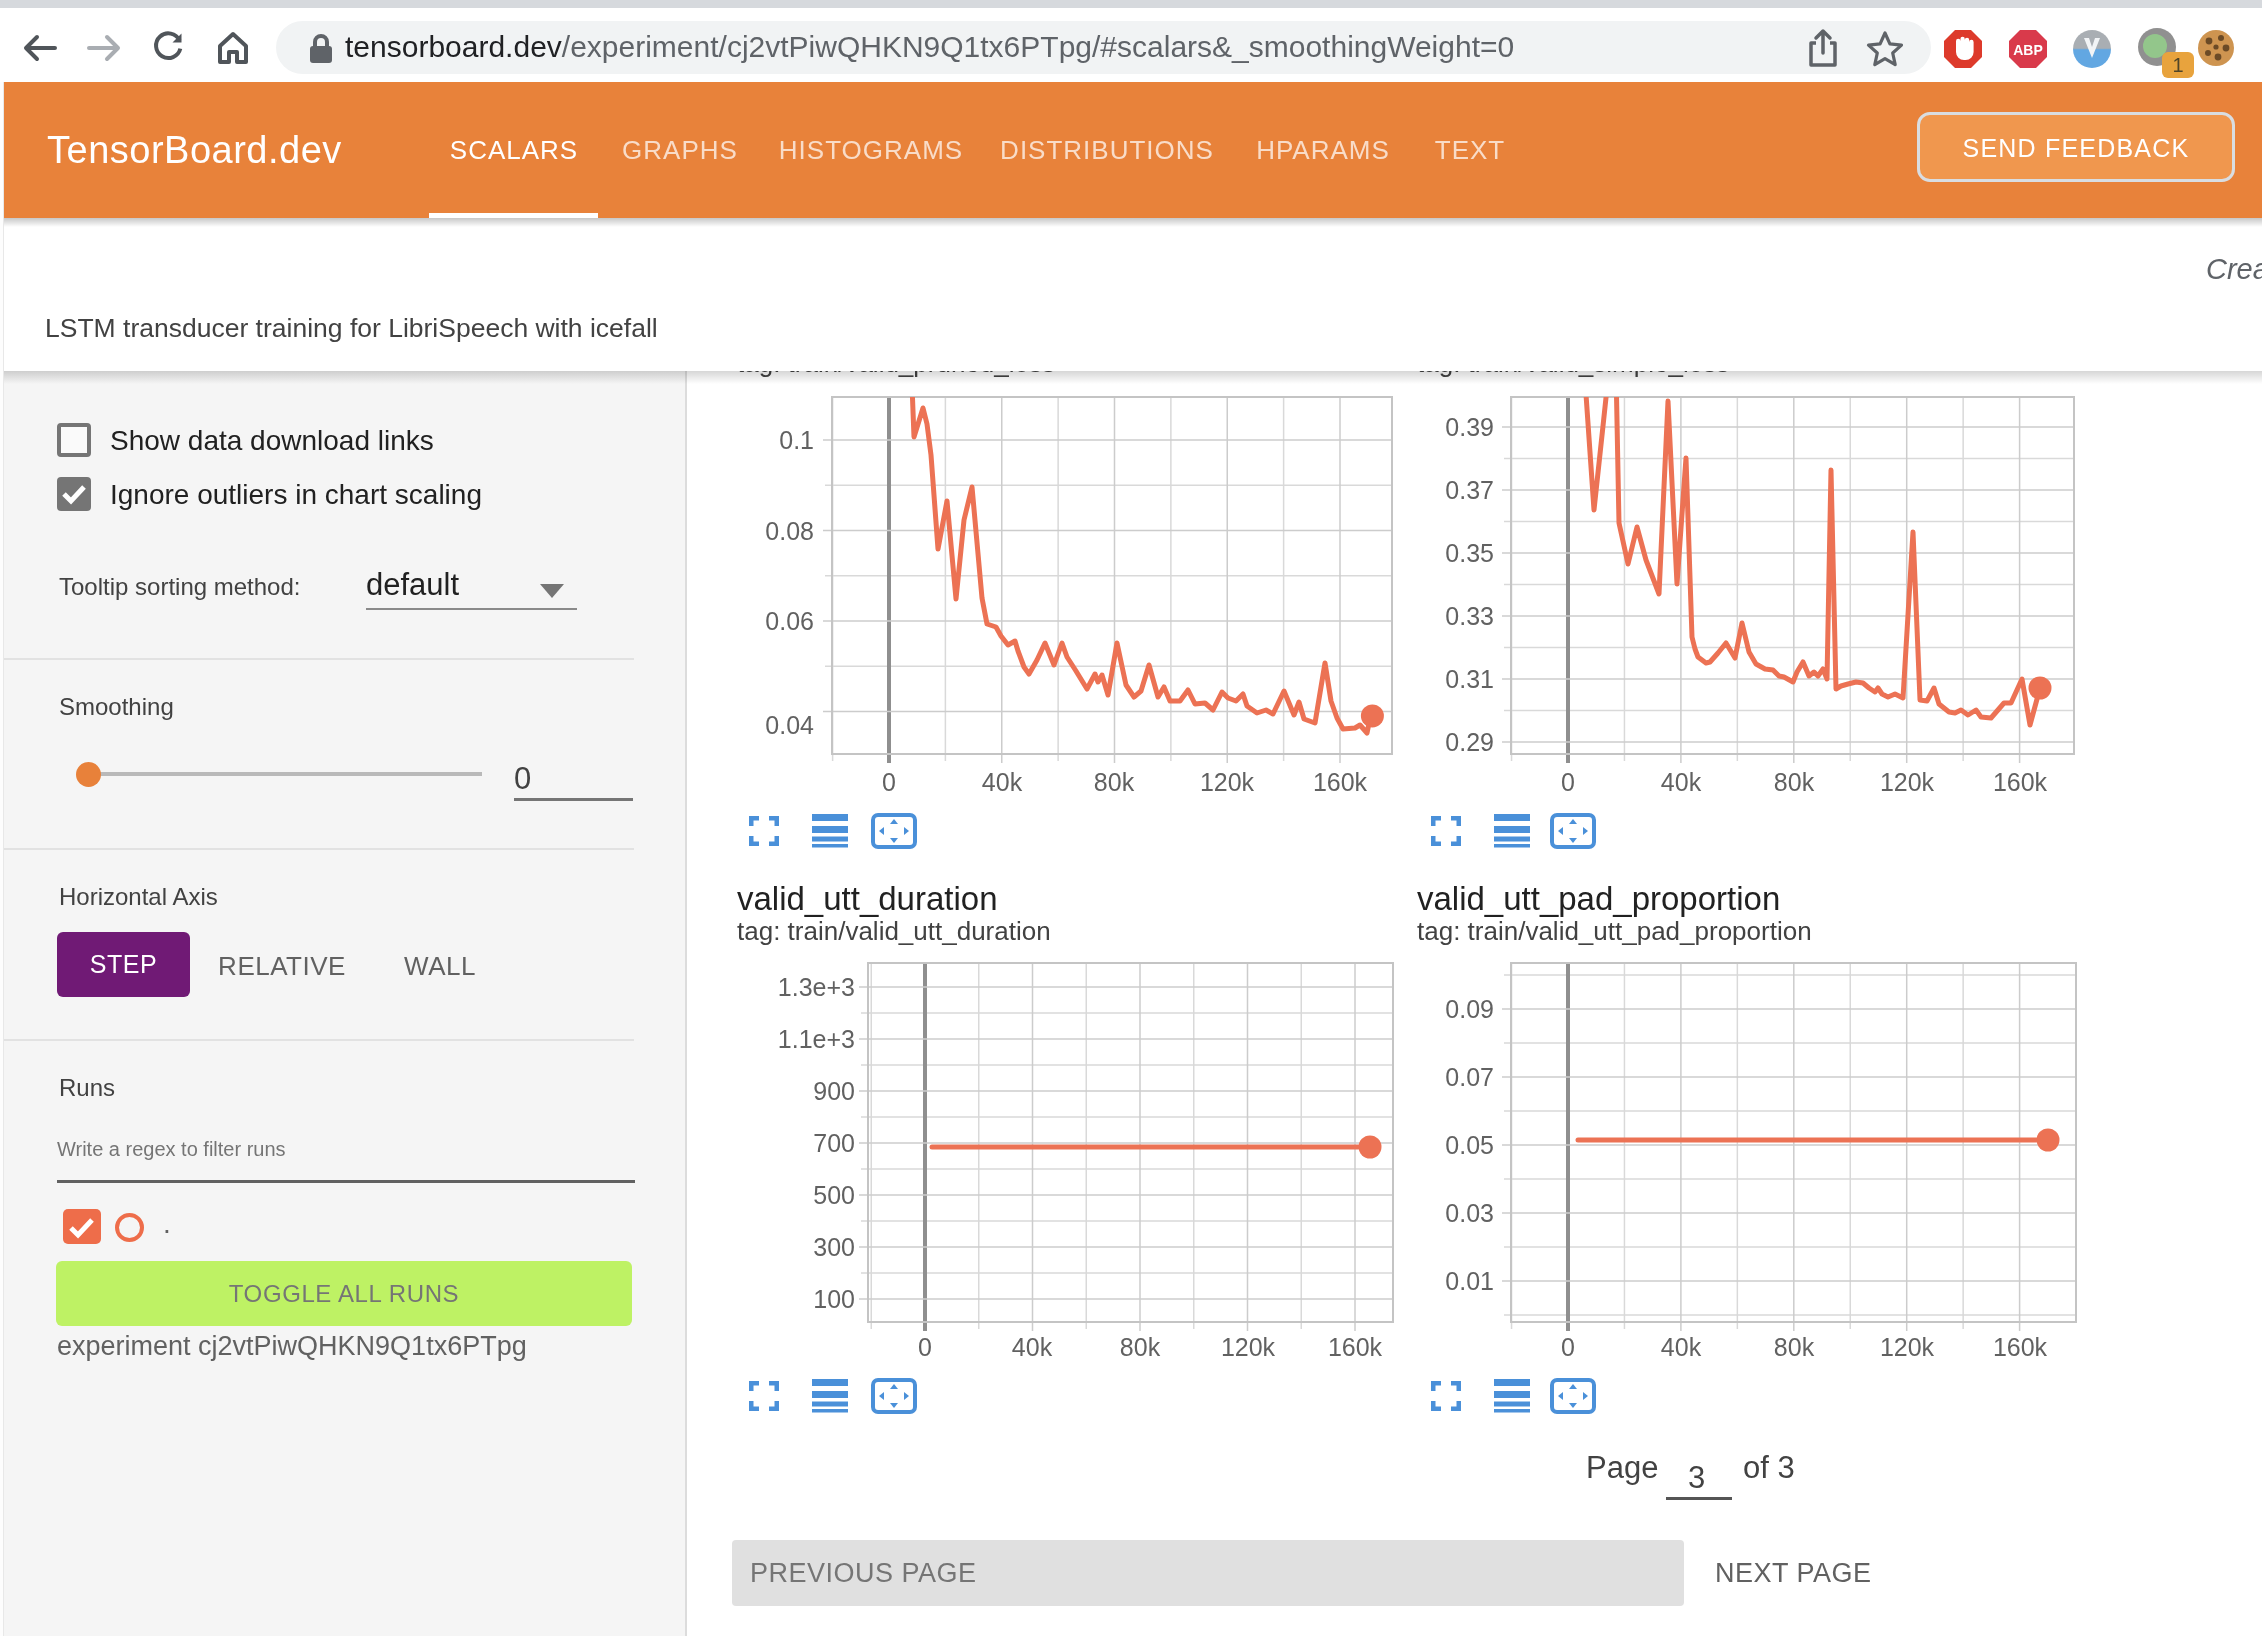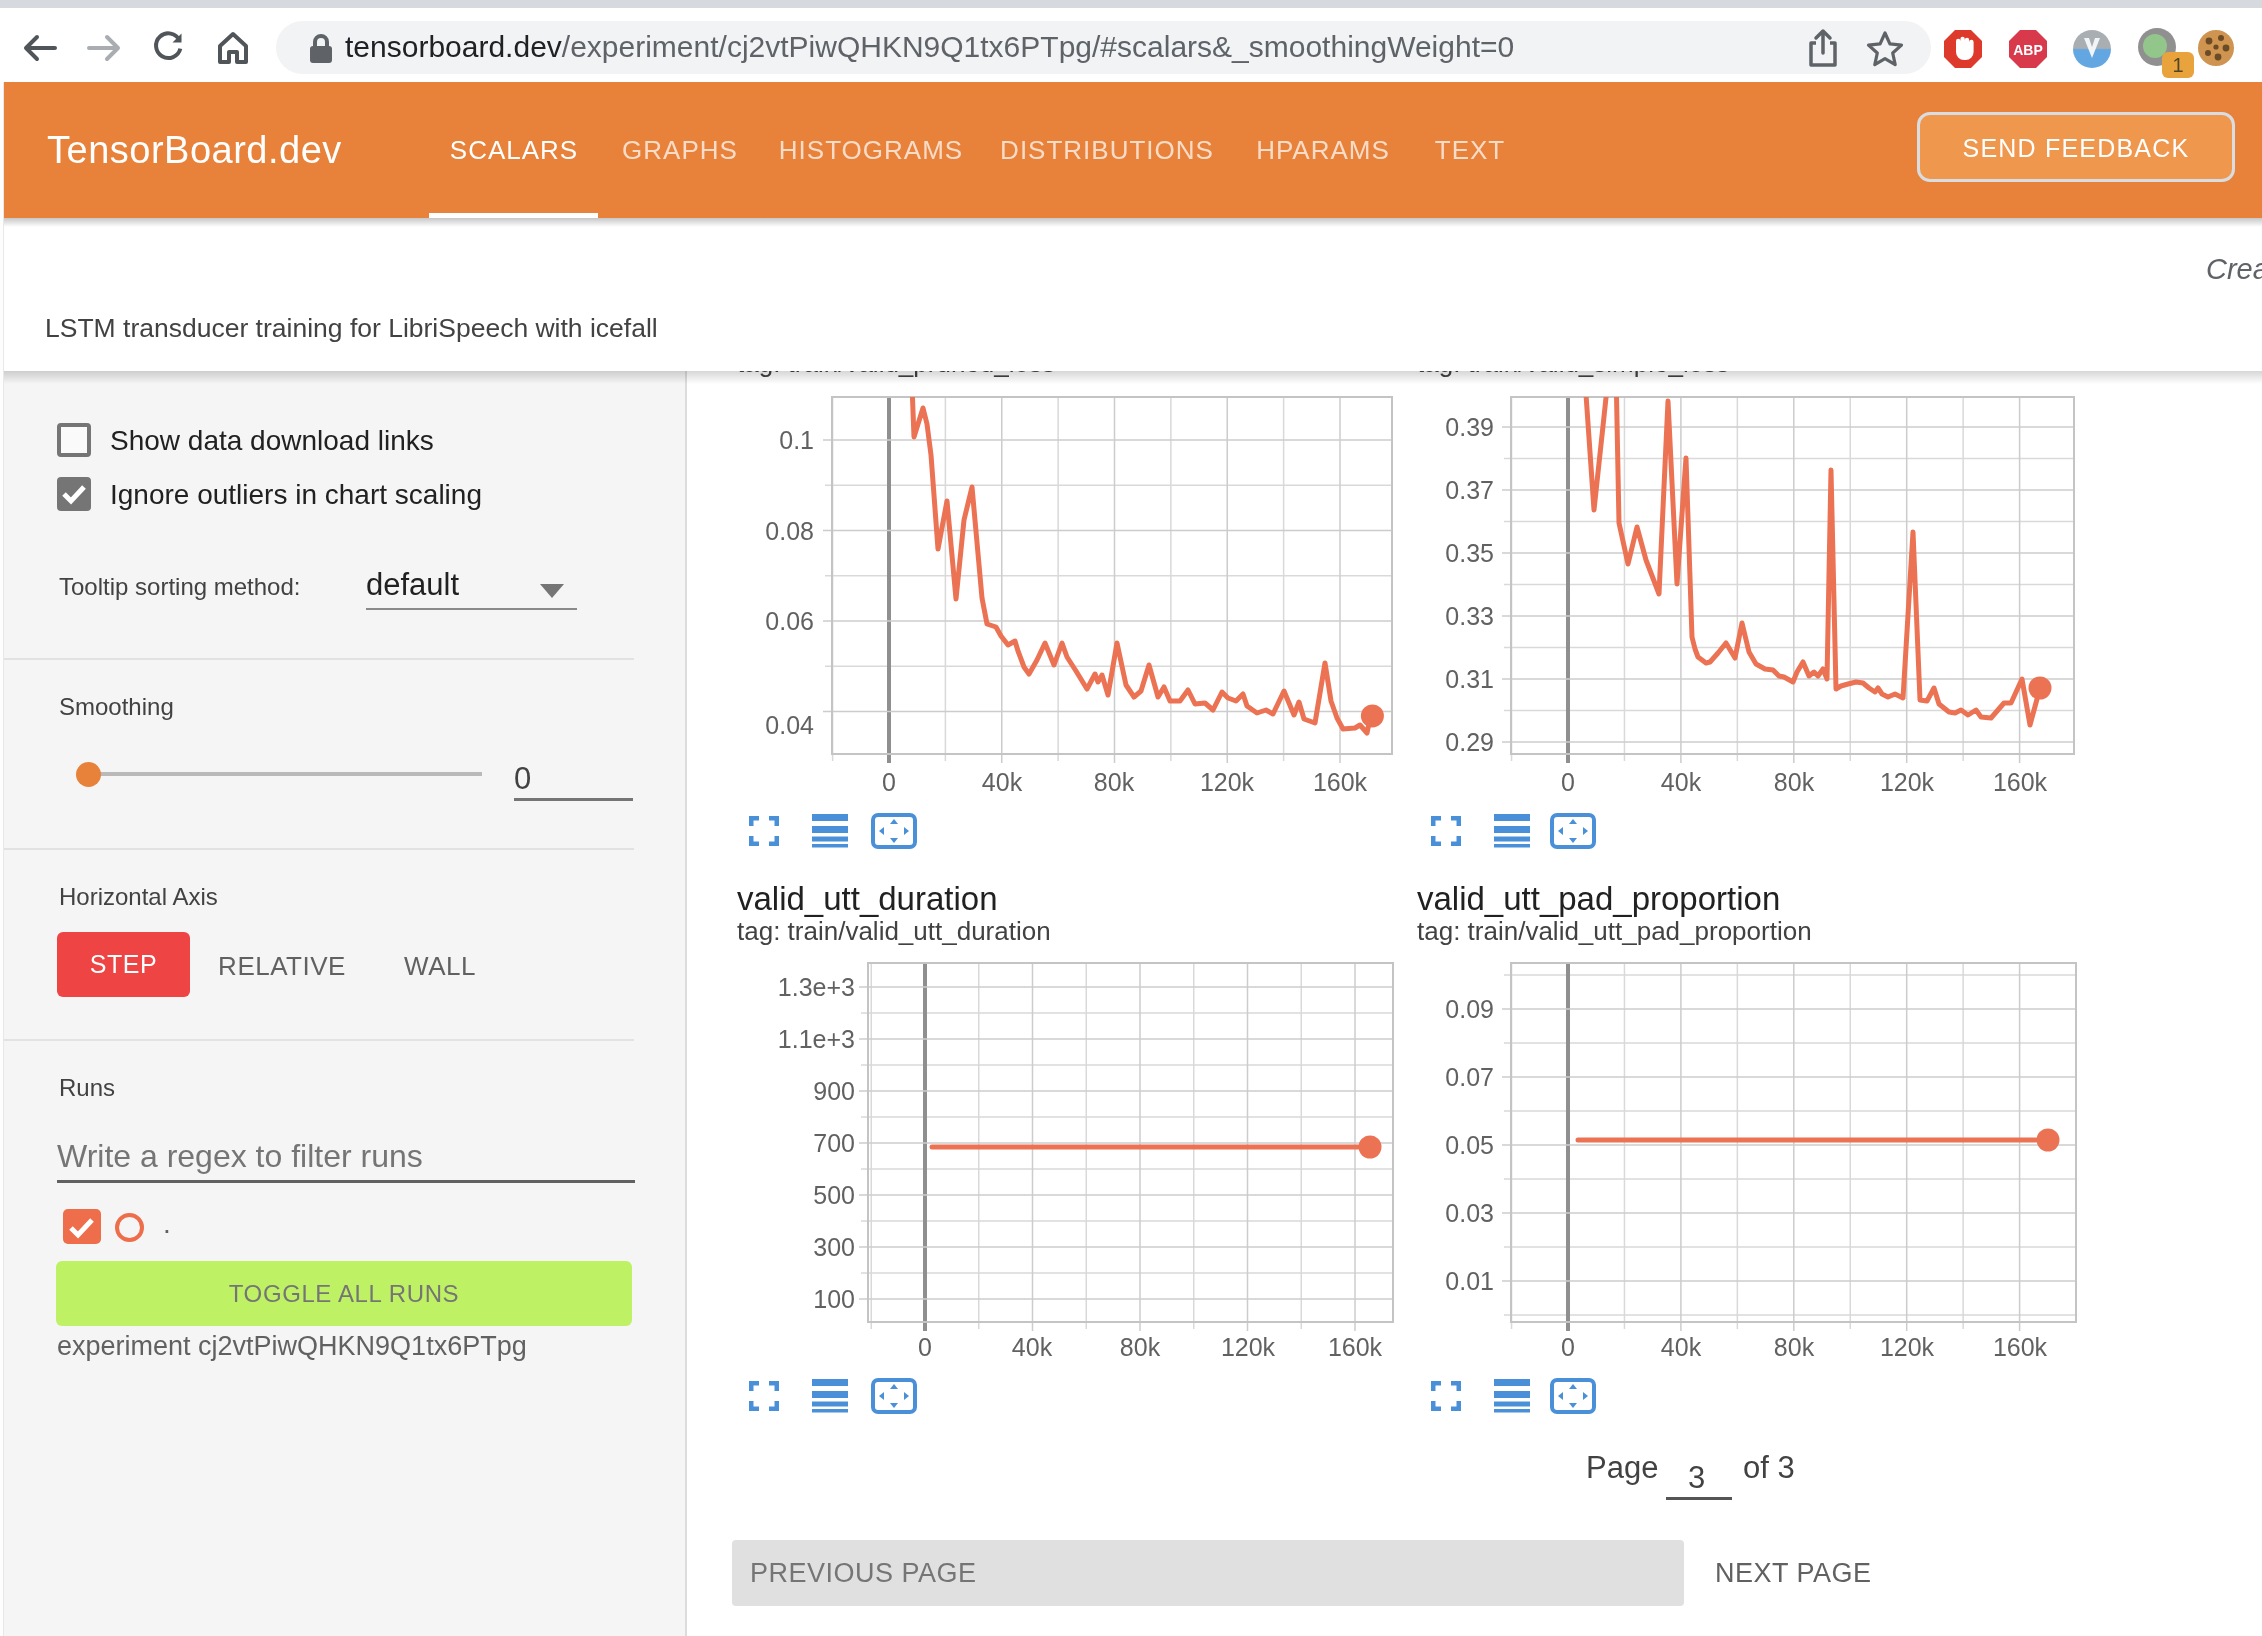--- a/index.html
+++ b/index.html
@@ -381,26 +381,26 @@
 <div class="abs" style="left:540px; top:584px; width:0; height:0; border-left:12px solid transparent; border-right:12px solid transparent; border-top:14px solid #757575;"></div>
 <div class="abs" style="left:366px; top:608px; width:211px; height:2px; background:#8a8a8a;"></div>
 <div class="abs sdiv" style="top:658px;"></div>
 <div class="abs slab" style="left:59px; top:693px;">Smoothing</div>
 <div class="abs" style="left:88px; top:772px; width:394px; height:4px; background:#b9b9b9;"></div>
 <div class="abs" style="left:76px; top:762px; width:25px; height:25px; border-radius:50%; background:#e8813a;"></div>
 <div class="abs" style="left:514px; top:761px; font-size:31px; color:#424242;">0</div>
 <div class="abs" style="left:514px; top:798px; width:119px; height:3px; background:#757575;"></div>
 <div class="abs sdiv" style="top:848px;"></div>
 <div class="abs slab" style="left:59px; top:883px;">Horizontal Axis</div>
-<div class="abs" style="left:57px; top:932px; width:133px; height:65px; background:#ef4444; border-radius:6px; color:#fff; font-size:25px; text-align:center; line-height:65px; letter-spacing:0.5px;">STEP</div>
+<div class="abs" style="left:57px; top:932px; width:133px; height:65px; background:#701a75; border-radius:6px; color:#fff; font-size:25px; text-align:center; line-height:65px; letter-spacing:0.5px;">STEP</div>
 <div class="abs" style="left:282px; top:951px; transform:translateX(-50%); font-size:26px; color:#616161; letter-spacing:0.5px;">RELATIVE</div>
 <div class="abs" style="left:440px; top:951px; transform:translateX(-50%); font-size:26px; color:#616161; letter-spacing:0.5px;">WALL</div>
 <div class="abs sdiv" style="top:1039px;"></div>
 <div class="abs slab" style="left:59px; top:1074px;">Runs</div>
-<div class="abs" style="left:57px; top:1138px; font-size:32px; color:#757575;">Write a regex to filter runs</div>
+<div class="abs" style="left:57px; top:1138px; font-size:20px; color:#757575;">Write a regex to filter runs</div>
 <div class="abs" style="left:57px; top:1180px; width:578px; height:3px; background:#616161;"></div>
 <div class="abs" style="left:63px; top:1209px; width:38px; height:35px; border-radius:5px; background:#ee6d4a;">
   <svg width="37" height="37" viewBox="0 0 37 37">
       <polyline points="8,19 15,26 29,11" fill="none" stroke="#fff" stroke-width="5"></polyline>
     </svg>
 </div>
 <div class="abs" style="left:115px; top:1213px; width:29px; height:29px; border-radius:50%; border:4px solid #ee6d4a;"></div>
 <div class="abs" style="left:163px; top:1208px; font-size:28px; color:#616161;">.</div>
 <div class="abs" style="left:56px; top:1261px; width:576px; height:65px; background:#bef264; border-radius:6px; color:#757575; font-size:24px; text-align:center; line-height:65px; letter-spacing:0.6px;">TOGGLE ALL RUNS</div>
 <div class="abs" style="left:57px; top:1331px; font-size:27px; color:#616161;">experiment cj2vtPiwQHKN9Q1tx6PTpg</div>

